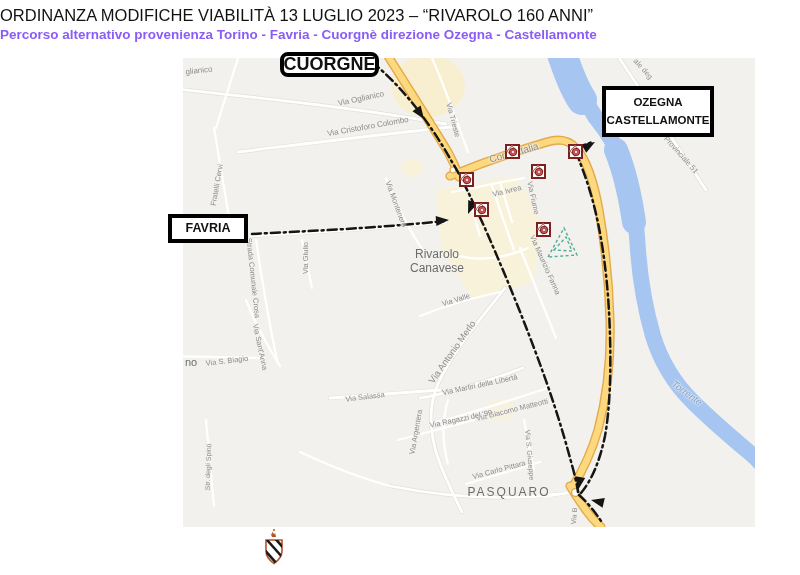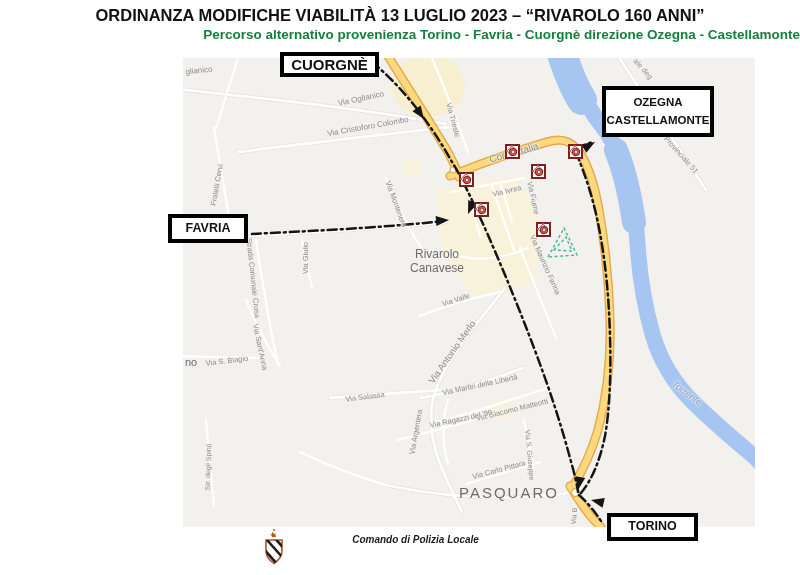--- a/index.html
+++ b/index.html
@@ -1,41 +1,41 @@
 <!DOCTYPE html>
 <html><head>
 <meta charset="utf-8">
 <style>
   html,body{margin:0;padding:0;background:#fff;}
   #page{position:relative;width:800px;height:575px;background:#ffffff;overflow:hidden;
         font-family:"Liberation Sans", sans-serif;}
-  .title{position:absolute;left:0;top:6px;width:100%;text-align:center;
-         font-size:16.5px;font-weight:bold;color:#111;letter-spacing:0;}
-  .subtitle{position:absolute;left:0;top:27px;width:100%;text-align:right;
-         font-size:13.5px;font-weight:bold;color:#15803d;}
+  .title{position:absolute;left:0;top:6px;width:100%;
+         font-size:16.5px;font-weight:normal;color:#111;letter-spacing:0;}
+  .subtitle{position:absolute;left:0;top:27px;width:100%;text-align:left;
+         font-size:13.5px;font-weight:bold;color:#8b5cf6;}
   #map{position:absolute;left:183px;top:58px;width:572px;height:469px;overflow:hidden;
        background:#f2f1ee;}
   #map svg{position:absolute;left:0;top:0;}
   #map-label-layer{position:absolute;left:0;top:0;width:100%;height:100%;}
   .street-label{position:absolute;color:#8d8d8d;white-space:nowrap;
      text-shadow:0 0 2px #f2f1ee,0 0 2px #f2f1ee,0 0 3px #f2f1ee;line-height:1;}
   .street-label.water{color:#7d9fcb;font-style:italic;}
   .town-label{position:absolute;color:#6d6d6d;white-space:pre-line;text-align:center;line-height:1.15;
      text-shadow:0 0 2px #f2f1ee,0 0 3px #f2f1ee;}
   .closure-marker{position:absolute;width:15px;height:15px;box-sizing:border-box;
      background:#fff;border:2px solid #7b1f1f;margin:-8px 0 0 -8px;}
   .closure-marker .dmd{position:absolute;left:1.3px;top:1.3px;width:8px;height:8px;box-sizing:border-box;
      border:1px solid #b06a6a;background:#fff;transform:rotate(45deg);}
   .closure-marker .dot{position:absolute;left:50%;top:50%;width:8px;height:8px;margin:-4px 0 0 -4px;
      border-radius:50%;background:radial-gradient(circle,#f0dcdc 0 1.5px,#c25252 1.5px 3px,#7b1f1f 3px);}
   .route-box{position:absolute;background:#fff;border:4px solid #000;box-sizing:border-box;
      display:flex;flex-direction:column;align-items:center;justify-content:center;
      font-weight:bold;color:#111;text-align:center;}
   .route-box span{display:block;line-height:1.55;}
-  #box-cuorgne{left:280px;top:52px;width:99px;height:25px;font-size:15px;}
+  #box-cuorgne{left:280px;top:52px;width:99px;height:25px;font-size:18px;border-radius:8px;}
   #box-favria{left:168px;top:214px;width:80px;height:29px;font-size:12.5px;}
   #box-ozegna{left:602px;top:86px;width:112px;height:51px;font-size:11.5px;}
   #box-torino{left:607px;top:513px;width:91px;height:28px;font-size:12.5px;}
   #footer{position:absolute;left:283px;top:533px;width:265px;text-align:center;
      font-size:10px;font-weight:bold;font-style:italic;color:#1c1c1c;line-height:1.3;}
   #crest{position:absolute;left:260px;top:527px;width:28px;height:44px;}
 </style>
 </head>
 <body>
 
@@ -170,21 +170,21 @@
         <span class="street-label" style="left: 233px; top: 374px; font-size: 7.5px; transform: translate(-50%, -50%) rotate(-80deg);">Via Argentera</span>
         <span class="street-label" style="left: 347px; top: 397px; font-size: 7px; transform: translate(-50%, -50%) rotate(85deg);">Via S. Giuseppe</span>
         <span class="street-label" style="left: 316px; top: 412px; font-size: 7.5px; transform: translate(-50%, -50%) rotate(-15deg);">Via Carlo Pittara</span>
         <span class="street-label" style="left: 362px; top: 207px; font-size: 7.5px; transform: translate(-50%, -50%) rotate(66deg);">Via Maurizio Farina</span>
         <span class="street-label" style="left: 391px; top: 458px; font-size: 7px; transform: translate(-50%, -50%) rotate(-85deg);">Via B</span>
         <span class="street-label" style="left: 498px; top: 97px; font-size: 7.5px; transform: translate(-50%, -50%) rotate(48deg);">Provinciale 51</span>
         <span class="street-label" style="left: 460px; top: 11px; font-size: 7.5px; transform: translate(-50%, -50%) rotate(48deg);">ale deg</span>
         <span class="street-label water" style="left: 504px; top: 335px; font-size: 9.5px; transform: translate(-50%, -50%) rotate(36deg);">Torrente</span>
         <div class="town-label" style="left: 254px; top: 204px; font-size: 12px; transform: translate(-50%, -50%);">Rivarolo
 Canavese</div>
-        <div class="town-label" style="left: 326px; top: 435px; font-size: 15px; letter-spacing: 2px; transform: translate(-50%, -50%);">PASQUARO</div>
+        <div class="town-label" style="left: 326px; top: 435px; font-size: 12px; letter-spacing: 2px; transform: translate(-50%, -50%);">PASQUARO</div>
         <div class="town-label" style="left: 8px; top: 304px; font-size: 11px; transform: translate(-50%, -50%); text-align: center;">no</div>
         <div class="closure-marker" style="left: 284px; top: 122px;">
           <div class="dmd"></div>
           <div class="dot"></div>
         </div>
         <div class="closure-marker" style="left: 330px; top: 94px;">
           <div class="dmd"></div>
           <div class="dot"></div>
         </div>
         <div class="closure-marker" style="left: 393px; top: 94px;">
@@ -208,37 +208,33 @@
 
   <div class="route-box" id="box-cuorgne">
     <span>CUORGNÈ</span>
   </div>
   <div class="route-box" id="box-ozegna">
     <span>OZEGNA</span>
     <span>CASTELLAMONTE</span>
   </div>
   <div class="route-box" id="box-favria">
     <span>FAVRIA</span>
-  </div>
-  <div class="route-box" id="box-torino">
-    <span>TORINO</span>
   </div>
 
   <svg id="crest" viewBox="0 0 28 44">
     <path d="M12,10 h4 l-0.8,-4 -1.2,1.6 -1.2,-3.2 -1.2,3.2 -1.2,-1.6 Z" fill="#b5541f"></path>
     <circle cx="14" cy="3" r="1" fill="#b5541f"></circle>
     <defs>
       <clipPath id="shieldclip">
         <path d="M6,13 h16 v11 c0,7 -5.2,10.5 -8,12.5 c-2.8,-2 -8,-5.5 -8,-12.5 Z"></path>
       </clipPath>
     </defs>
     <path d="M6,13 h16 v11 c0,7 -5.2,10.5 -8,12.5 c-2.8,-2 -8,-5.5 -8,-12.5 Z" fill="#ffffff" stroke="#b5502c" stroke-width="1.6"></path>
     <g clip-path="url(#shieldclip)" stroke="#1a1a1a" stroke-width="2.6">
       <line x1="2" y1="20" x2="18" y2="38"></line>
       <line x1="7" y1="13" x2="23" y2="31"></line>
       <line x1="12" y1="8" x2="28" y2="26"></line>
     </g>
   </svg>
   <div id="footer">
-    <div>Comando di Polizia Locale</div>
   </div>
 
 </div>
 
 </body></html>

